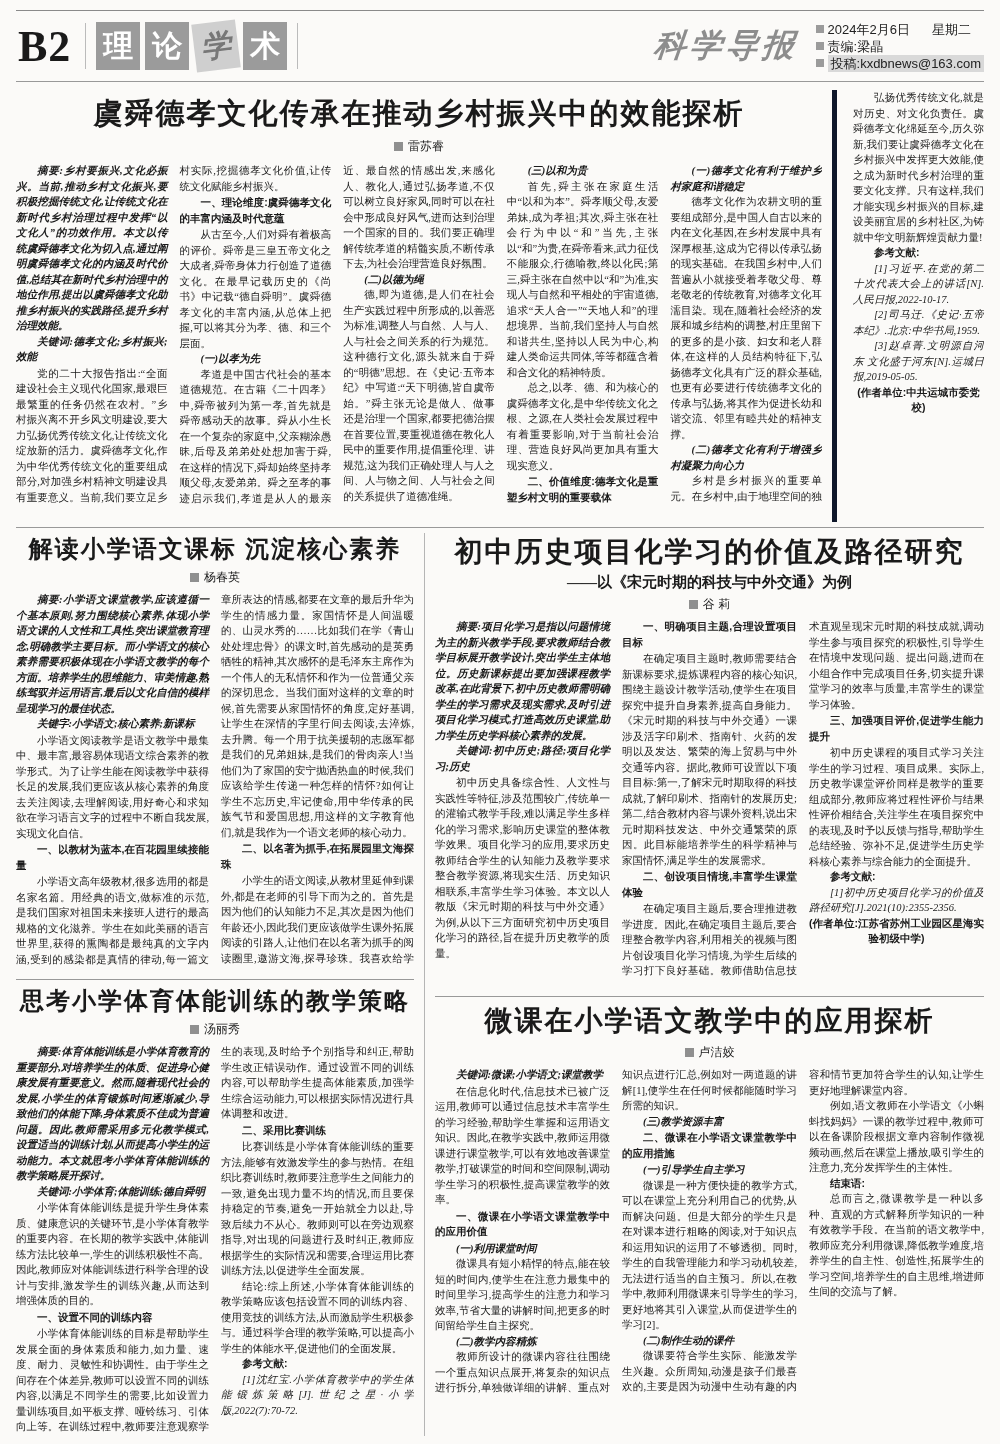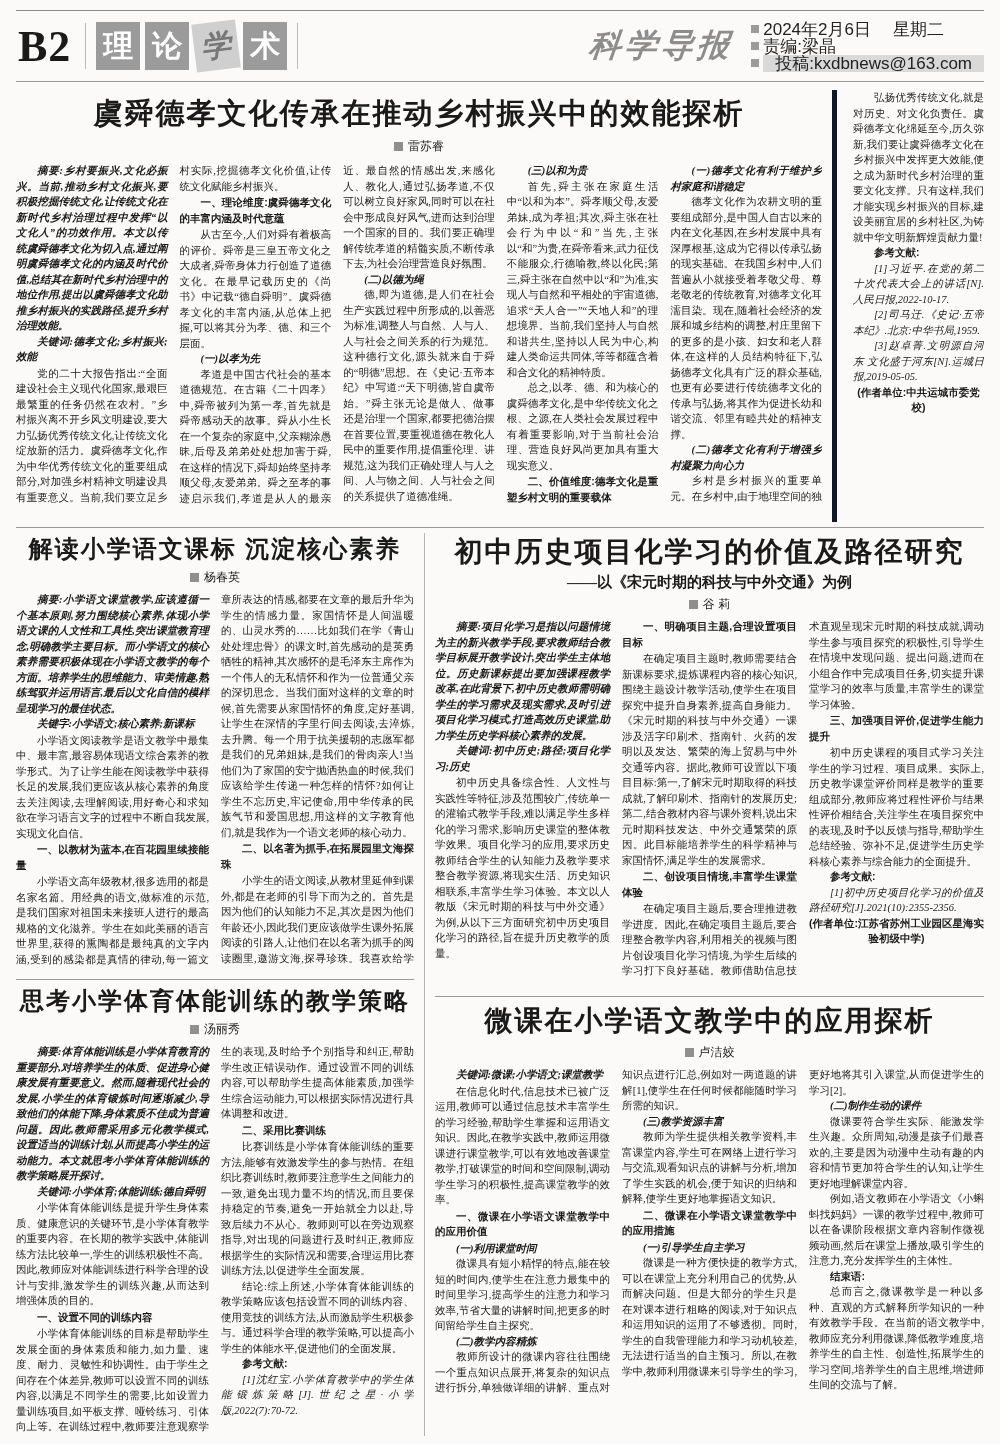--- a/index.html
+++ b/index.html
@@ -13,24 +13,24 @@
   .pageno { font-size:44px; font-weight:bold; font-family:"Liberation Serif",serif; letter-spacing:1px; padding:0 14px 0 2px; }
   .mast-sep { width:1px; height:46px; background:#bbb; margin-right:10px; }
   .secchars { display:flex; gap:5px; align-items:center; }
   .secchar { width:44px; height:48px; background:#9b9b9b; color:#fff; font-family:"Liberation Sans",sans-serif;
     font-weight:bold; font-size:30px; display:flex; align-items:center; justify-content:center; }
   .secchar.alt { background:#cfcfcf; color:#777; transform:rotate(-7deg); font-style:italic; }
   .mast-sep2 { width:1px; height:46px; background:#bbb; margin-left:10px; }
   .mast-right { margin-left:auto; display:flex; align-items:center; gap:18px; }
   .brand { font-size:32px; color:#8d8d8d; font-style:italic; font-weight:bold;
     font-family:"DejaVu Serif",serif; letter-spacing:4px; transform:skewX(-6deg); }
-  .pubinfo { font-size:17px; line-height:17px; color:#222; font-family:"Liberation Sans",sans-serif; }
+  .pubinfo { font-size:13px; line-height:17px; color:#222; font-family:"Liberation Sans",sans-serif; }
   .pubinfo .row { display:flex; align-items:center; gap:4px; }
   .sq { width:8px; height:8px; background:#9b9b9b; display:inline-block; }
-  .pubinfo .hl { background:#d9d9d9; padding:0 12px; }
+  .pubinfo .hl { background:#d9d9d9; padding:0 3px; }
   .headrule { border-top:1px solid #999; margin:6px 0 8px 0; }
 
   
   .t1 { font-family:"Liberation Sans",sans-serif; font-weight:bold; text-align:center; letter-spacing:2px; }
   .byline { text-align:center; font-size:12px; font-family:"Liberation Sans",sans-serif; margin:4px 0 6px 0; }
   .byline .sq { width:9px; height:9px; background:#8f8f8f; margin-right:5px; position:relative; top:1px; }
   .subtitle { text-align:center; font-size:15px; font-weight:bold; margin-top:2px; }
   .body { font-size:10.5px; line-height:15.5px; text-align:justify; overflow:hidden; column-fill:auto; }
   .blk { text-indent:2em; }
   .blk.a, .blk.k { font-style:italic; font-weight:bold; }
@@ -202,21 +202,20 @@
         <div class="byline"><span class="sq"></span><span>卢洁姣</span></div>
         <div class="body cols3">
             <div class="blk k">关键词:微课;小学语文;课堂教学</div>
             <div class="blk p">在信息化时代,信息技术已被广泛运用,教师可以通过信息技术丰富学生的学习经验,帮助学生掌握和运用语文知识。因此,在教学实践中,教师运用微课进行课堂教学,可以有效地改善课堂教学,打破课堂的时间和空间限制,调动学生学习的积极性,提高课堂教学的效率。</div>
             <div class="blk h1">一、微课在小学语文课堂教学中的应用价值</div>
             <div class="blk h2">(一)利用课堂时间</div>
             <div class="blk p">微课具有短小精悍的特点,能在较短的时间内,使学生在注意力最集中的时间里学习,提高学生的注意力和学习效率,节省大量的讲解时间,把更多的时间留给学生自主探究。</div>
             <div class="blk h2">(二)教学内容精炼</div>
             <div class="blk p">教师所设计的微课内容往往围绕一个重点知识点展开,将复杂的知识点进行拆分,单独做详细的讲解、重点对知识点进行汇总,例如对一两道题的讲解[1],使学生在任何时候都能随时学习所需的知识。</div>
             <div class="blk h2">(三)教学资源丰富</div>
-            <div class="blk p">教师为学生提供相关教学资料,丰富课堂内容,学生可在网络上进行学习与交流,观看知识点的讲解与分析,增加了学生实践的机会,便于知识的归纳和解释,使学生更好地掌握语文知识。</div>
             <div class="blk h1">二、微课在小学语文课堂教学中的应用措施</div>
             <div class="blk h2">(一)引导学生自主学习</div>
             <div class="blk p">微课是一种方便快捷的教学方式,可以在课堂上充分利用自己的优势,从而解决问题。但是大部分的学生只是在对课本进行粗略的阅读,对于知识点和运用知识的运用了不够透彻。同时,学生的自我管理能力和学习动机较差,无法进行适当的自主预习。所以,在教学中,教师利用微课来引导学生的学习,更好地将其引入课堂,从而促进学生的学习[2]。</div>
             <div class="blk h2">(二)制作生动的课件</div>
             <div class="blk p">微课要符合学生实际、能激发学生兴趣。众所周知,动漫是孩子们最喜欢的,主要是因为动漫中生动有趣的内容和情节更加符合学生的认知,让学生更好地理解课堂内容。</div>
             <div class="blk p">例如,语文教师在小学语文《小蝌蚪找妈妈》一课的教学过程中,教师可以在备课阶段根据文章内容制作微视频动画,然后在课堂上播放,吸引学生的注意力,充分发挥学生的主体性。</div>
             <div class="blk refh">结束语:</div>
             <div class="blk p">总而言之,微课教学是一种以多种、直观的方式解释所学知识的一种有效教学手段。在当前的语文教学中,教师应充分利用微课,降低教学难度,培养学生的自主性、创造性,拓展学生的学习空间,培养学生的自主思维,增进师生间的交流与了解。</div>
           </div>
       </div>

